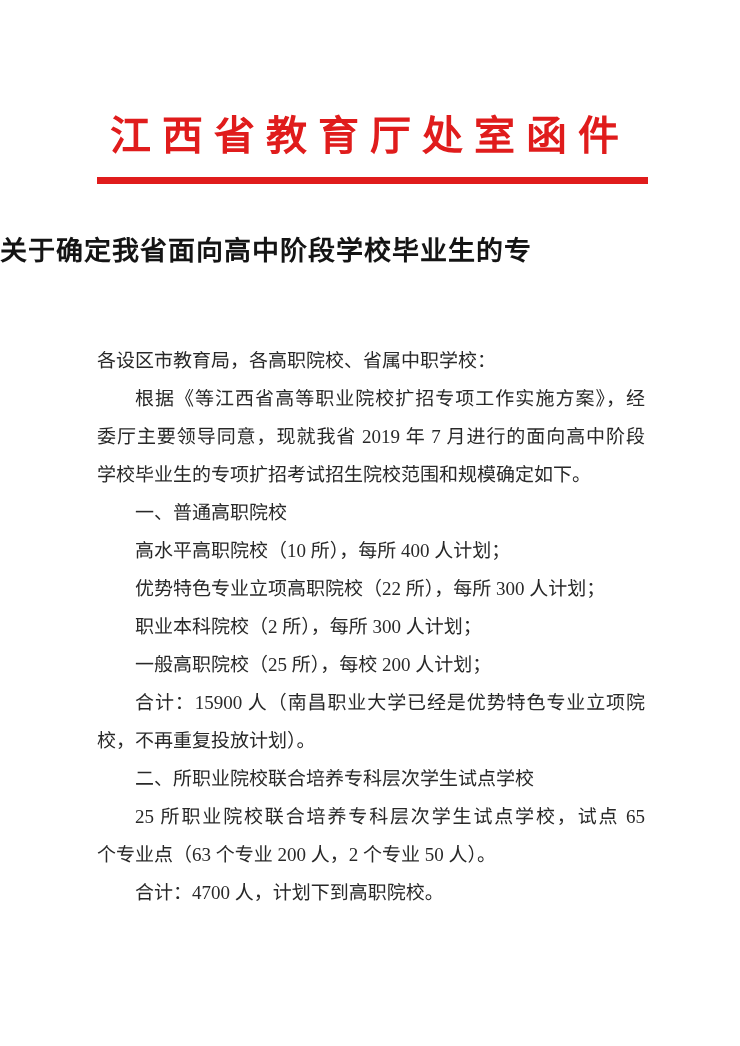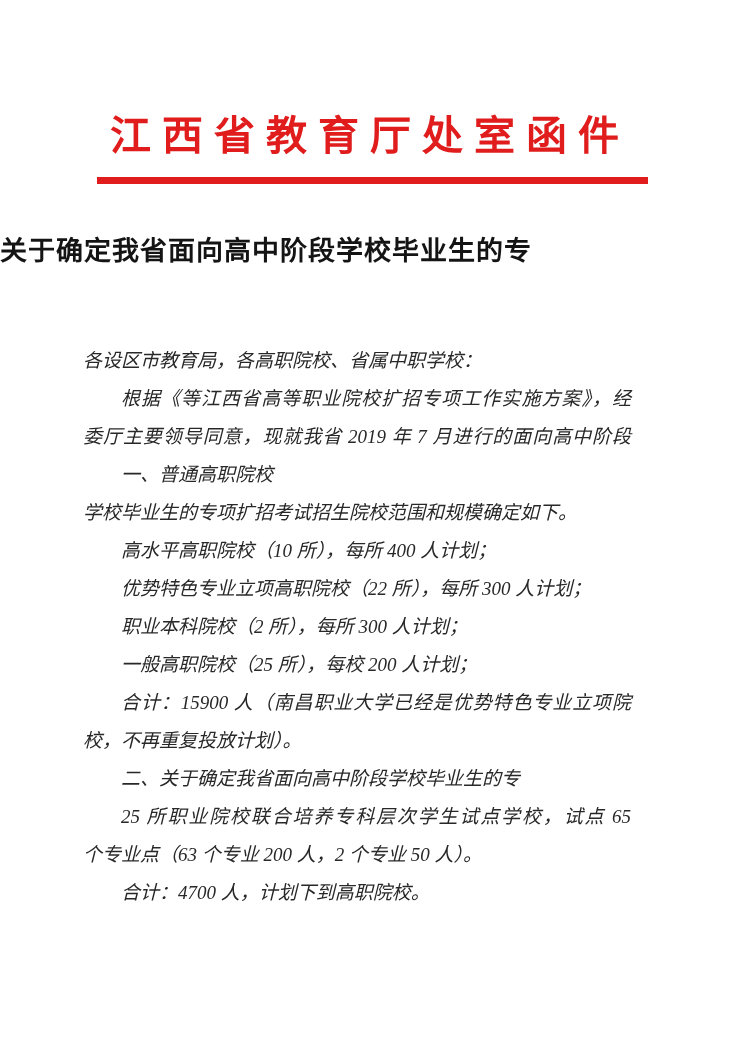--- a/index.html
+++ b/index.html
@@ -50,27 +50,26 @@
     font-weight: 700;
     font-size: 27px;
     line-height: 45px;
     letter-spacing: 1px;
     color: #141414;
   }
   
   .body-text {
     position: absolute;
     top: 342px;
-    left: 83px;
+    left: 97px;
     width: 548px;
     font-size: 19px;
     line-height: 38px;
     color: #282828;
     letter-spacing: 0;
-    font-style: italic;
   }
   .ln {
     white-space: nowrap;
     text-align: left;
   }
   .ln.ind {
     text-indent: 2em;
   }
   .ln.full {
     white-space: normal;
@@ -88,27 +87,27 @@
   <div class="red-rule"></div>
 
   <div class="doc-title">
     <div>关于确定我省面向高中阶段学校毕业生的专</div>
   </div>
 
   <div class="body-text">
     <div class="ln">各设区市教育局，各高职院校、省属中职学校：</div>
     <div class="ln ind full">根据《等江西省高等职业院校扩招专项工作实施方案》，经</div>
     <div class="ln full">委厅主要领导同意，现就我省 2019 年 7 月进行的面向高中阶段</div>
+    <div class="ln">学校毕业生的专项扩招考试招生院校范围和规模确定如下。</div>
     <div class="ln ind">一、普通高职院校</div>
-    <div class="ln">学校毕业生的专项扩招考试招生院校范围和规模确定如下。</div>
     <div class="ln ind">高水平高职院校（10 所），每所 400 人计划；</div>
     <div class="ln ind">优势特色专业立项高职院校（22 所），每所 300 人计划；</div>
     <div class="ln ind">职业本科院校（2 所），每所 300 人计划；</div>
     <div class="ln ind">一般高职院校（25 所），每校 200 人计划；</div>
     <div class="ln ind full">合计：15900 人（南昌职业大学已经是优势特色专业立项院</div>
     <div class="ln">校，不再重复投放计划）。</div>
-    <div class="ln ind">二、关于确定我省面向高中阶段学校毕业生的专</div>
+    <div class="ln ind">二、所职业院校联合培养专科层次学生试点学校</div>
     <div class="ln ind full">25 所职业院校联合培养专科层次学生试点学校，试点 65</div>
     <div class="ln">个专业点（63 个专业 200 人，2 个专业 50 人）。</div>
     <div class="ln ind">合计：4700 人，计划下到高职院校。</div>
   </div>
 
 </div>
 
 </body></html>

